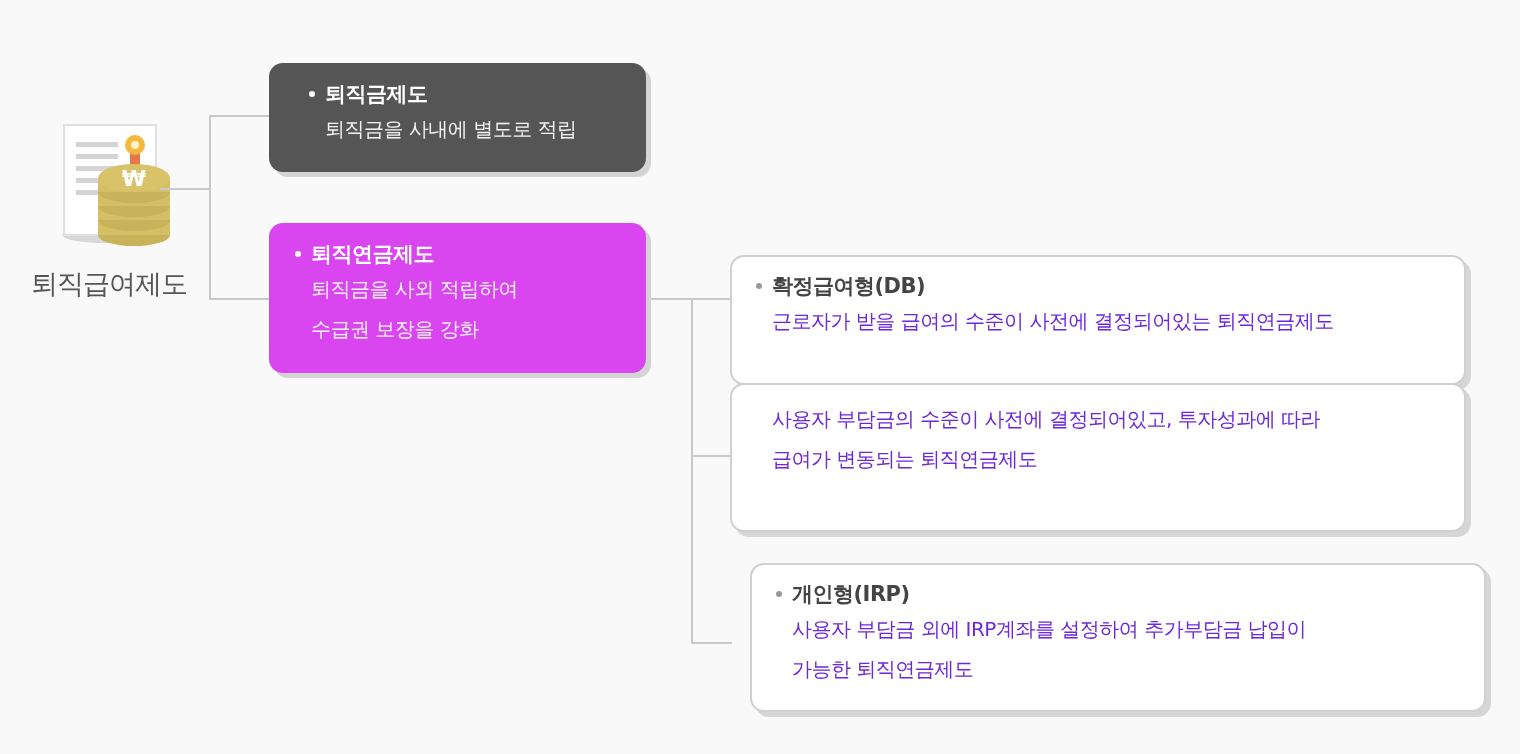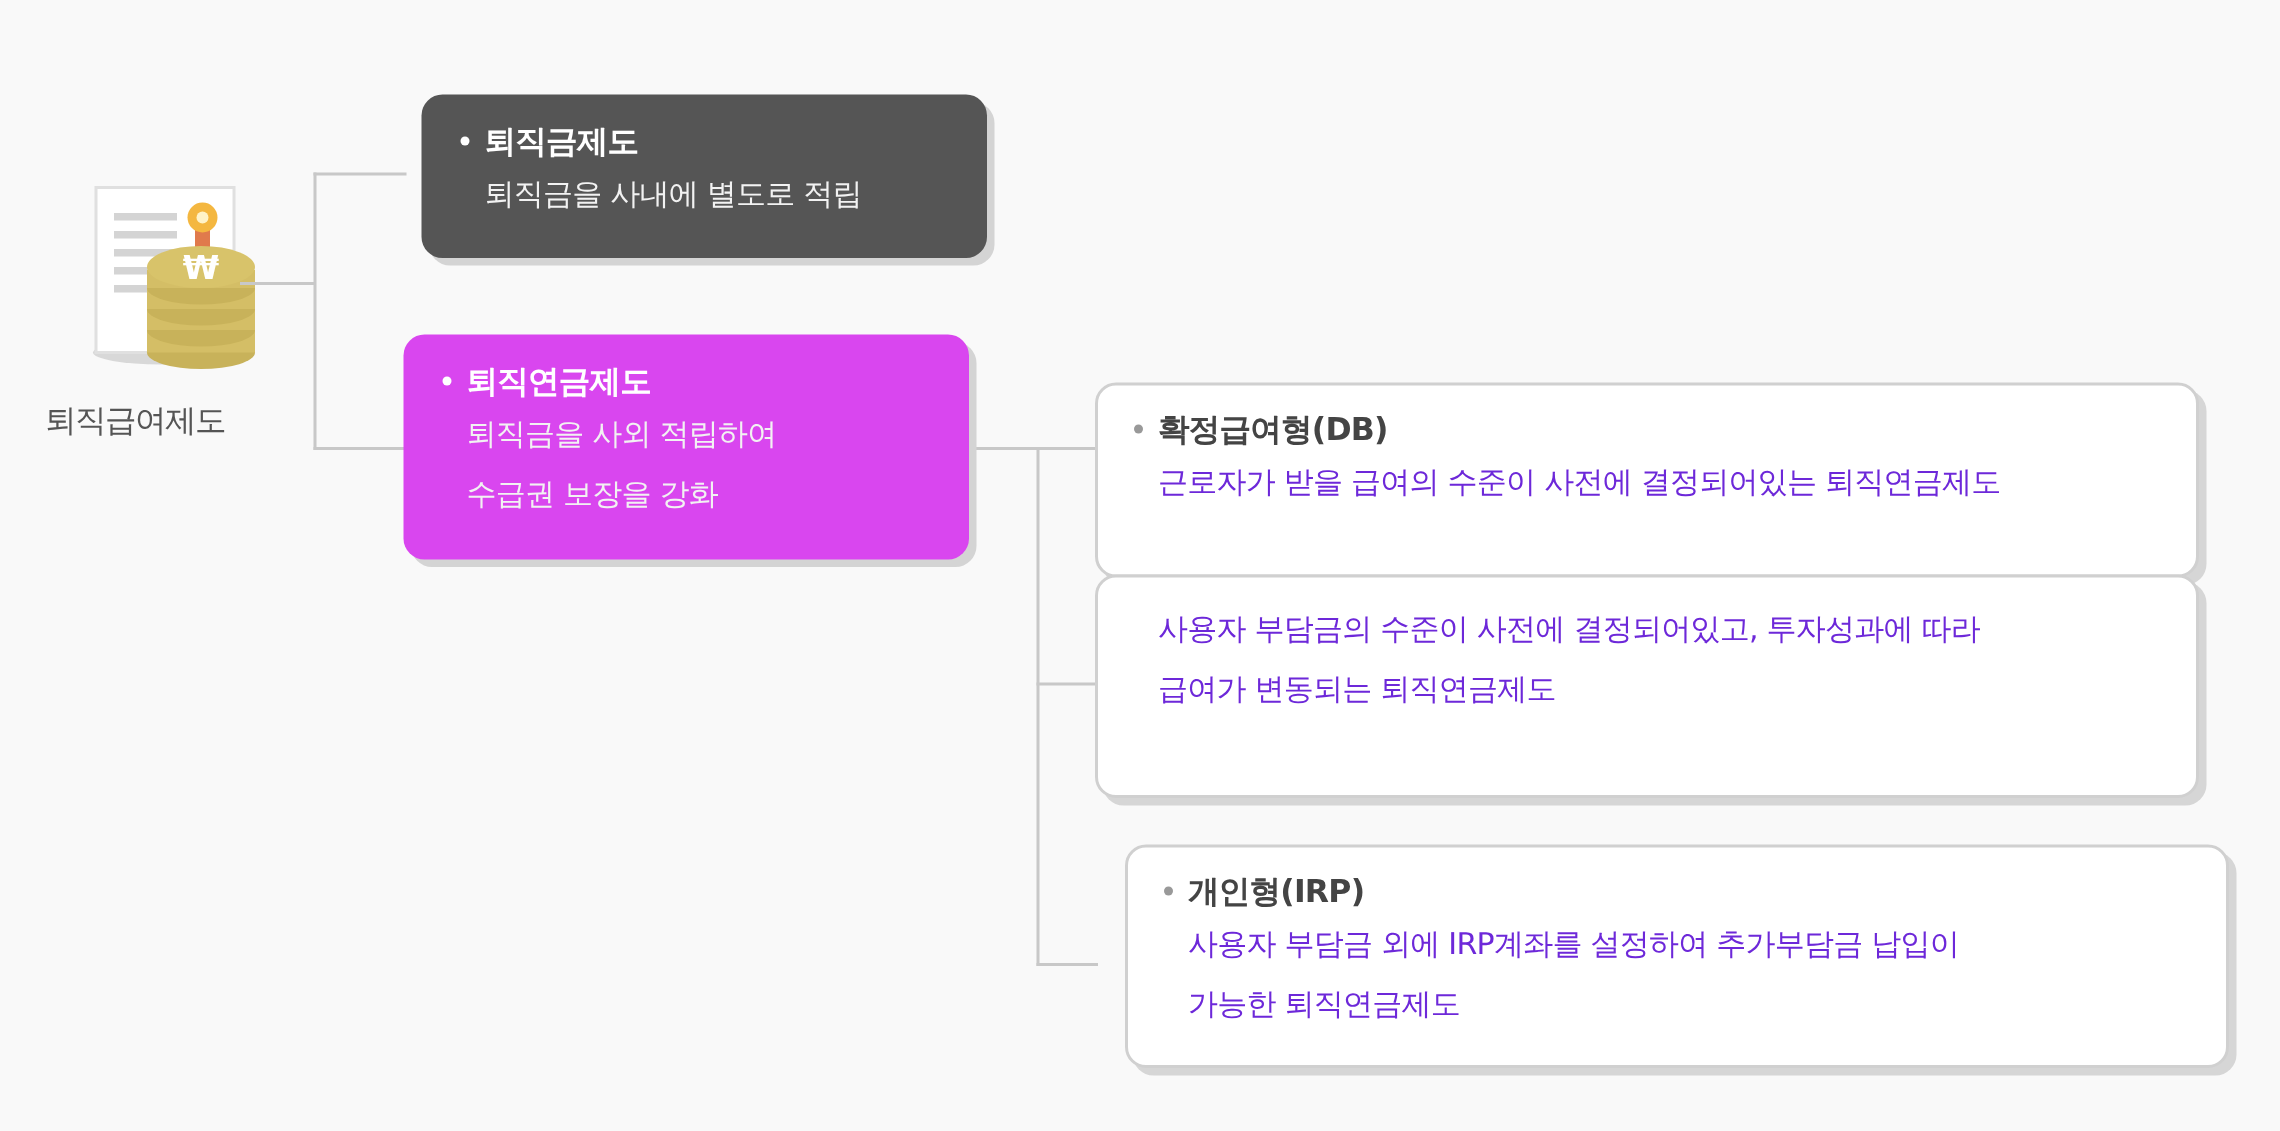--- a/index.html
+++ b/index.html
@@ -9,21 +9,21 @@
       font-family: "DejaVu Sans", "Liberation Sans", sans-serif;
       overflow: hidden;
       position: relative;
     }
     .root-node {
       position: absolute; left: 30px; top: 120px; width: 160px; text-align: center;
     }
     .root-icon { width: 130px; height: 135px; margin-left: 14px; }
     .root-label {
       position: absolute; left: 0; top: 146px; width: 158px;
-      font-size: 21px; color: #555; letter-spacing: -1px; text-align: left;
+      font-size: 27px; color: #555; letter-spacing: -1px; text-align: center;
     }
     .line { position: absolute; background: #c8c8c8; }
     .card {
       position: absolute; border-radius: 14px;
       box-shadow: 5px 5px 0 #d4d4d4;
     }
     .card.dark { background: #555555; color: #fff; }
     .card.teal { background: #d946ef; color: #fff; }
     .card.white { background: #fff; border: 2px solid #d0d0d0; color: #444; box-shadow: 5px 5px 0 #d6d6d6; }
     .card-title {
@@ -75,21 +75,21 @@
 <div class="line" style="left:160px; top:188px; width:50px; height:2px;"></div>
 <div class="line" style="left:209px; top:115px; width:2px; height:185px;"></div>
 <div class="line" style="left:209px; top:115px; width:62px; height:2px;"></div>
 <div class="line" style="left:209px; top:298px; width:62px; height:2px;"></div>
 
 <div class="line" style="left:645px; top:298px; width:87px; height:2px;"></div>
 <div class="line" style="left:691px; top:298px; width:2px; height:346px;"></div>
 <div class="line" style="left:691px; top:455px; width:41px; height:2px;"></div>
 <div class="line" style="left:691px; top:642px; width:41px; height:2px;"></div>
 
-<div class="card dark" style="left:269px; top:63px; width:377px; height:109px; padding:16px 26px;margin-left:12px;">
+<div class="card dark" style="left:269px; top:63px; width:377px; height:109px; padding:16px 40px;">
   <div class="card-title">
     <span class="bullet"></span>
     <span>퇴직금제도</span>
   </div>
   <div class="card-desc">퇴직금을 사내에 별도로 적립</div>
 </div>
 
 <div class="card teal" style="left:269px; top:223px; width:377px; height:150px; padding:16px 26px;">
   <div class="card-title">
     <span class="bullet"></span>

